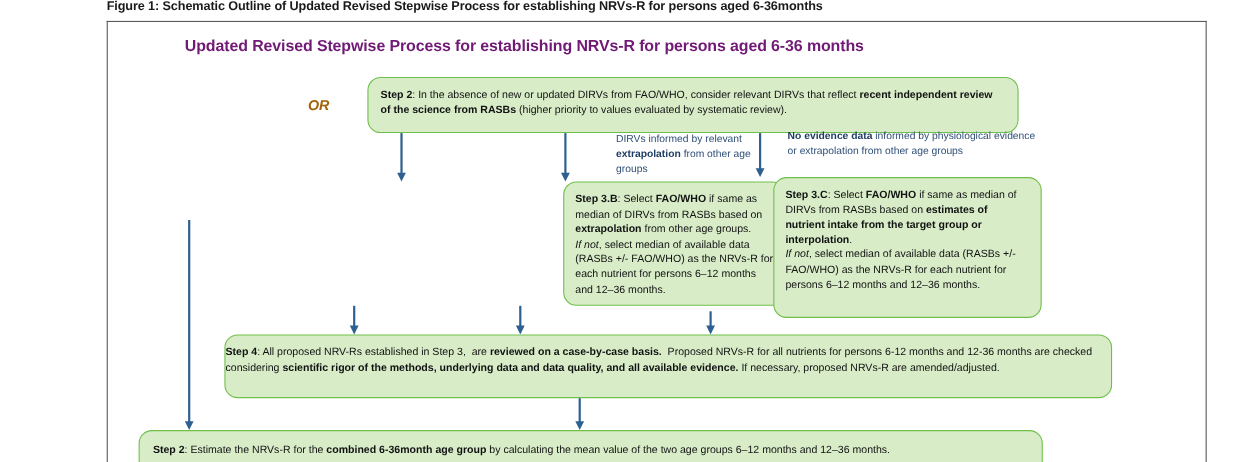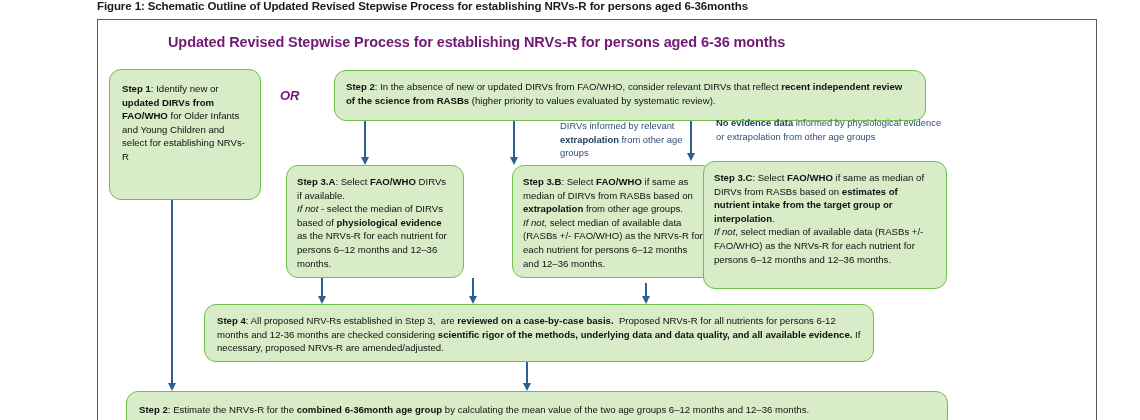--- a/index.html
+++ b/index.html
@@ -68,32 +68,32 @@
   }
   .node b { font-weight: bold; }
   .node i { font-style: italic; }
 
   
   #step1-box   { left: 11px;  top: 49px;  width: 152px; height: 131px; font-size: 9.6px; padding: 12px 12px; }
   #step2-box   { left: 236px; top: 50px;  width: 592px; height: 51px;  font-size: 9.6px; padding: 9px 11px; }
   #step3a-box  { left: 188px; top: 145px; width: 178px; height: 113px; font-size: 9.6px; padding: 9px 10px; }
   #step3b-box  { left: 414px; top: 145px; width: 202px; height: 113px; font-size: 9.6px; padding: 9px 10px; }
   #step3c-box  { left: 605px; top: 141px; width: 244px; height: 128px; font-size: 9.6px; padding: 9px 10px; }
-  #step4-box   { left: 106px; top: 284px; width: 670px; height: 58px;  font-size: 9.6px; padding: 9px 12px; }
+  #step4-box   { left: 106px; top: 284px; width: 807px; height: 58px;  font-size: 9.6px; padding: 9px 0; }
   #step5-box   { left: 28px;  top: 371px; width: 822px; height: 40px;  font-size: 9.6px; padding: 11px 12px; }
 
   
   #or-label {
     position: absolute;
     left: 182px;
     top: 68px;
     font-size: 13px;
     font-weight: bold;
     font-style: italic;
-    color: #701a75;
+    color: #a16207;
   }
 
   
   .branch-label {
     position: absolute;
     font-size: 9.4px;
     color: #2f4f77;
     line-height: 1.45;
   }
   .branch-label b { font-weight: bold; color: #1f3d63; }
@@ -137,34 +137,32 @@
 </style>
 </head>
 <body>
 
 <div id="figure-caption">Figure 1: Schematic Outline of Updated Revised Stepwise Process for establishing NRVs-R for persons aged 6-36months</div>
 
 <div id="figure-frame">
 
   <div id="diagram-title">Updated Revised Stepwise Process for establishing NRVs-R for persons aged 6-36 months</div>
 
-  <div class="node" id="step1-box"><b>Step 1</b>: Identify new or <b>updated DIRVs from FAO/WHO</b> for Older Infants and Young Children and select for establishing NRVs-R</div>
 
   <div id="or-label">OR</div>
 
   <div class="node" id="step2-box"><b>Step 2</b>: In the absence of new or updated DIRVs from FAO/WHO, consider relevant DIRVs that reflect <b>recent independent review of the science from RASBs</b> (higher priority to values evaluated by systematic review).</div>
 
   <div class="branch-label" id="branch-b-label">DIRVs informed by relevant <b>extrapolation</b> from other age groups</div>
   <div class="branch-label" id="branch-c-label"><b>No evidence data</b> informed by physiological evidence or extrapolation from other age groups</div>
 
   <div class="arrow" id="arrow-step2-3a"></div>
   <div class="arrow" id="arrow-step2-3b"></div>
   <div class="arrow" id="arrow-step2-3c"></div>
 
-  <div class="node" id="step3a-box"><b>Step 3.A</b>: Select <b>FAO/WHO</b> DIRVs if available.<br><i>If not</i> - select the median of DIRVs based of <b>physiological evidence</b> as the NRVs-R for each nutrient for persons 6–12 months and 12–36 months.</div>
   <div class="node" id="step3b-box"><b>Step 3.B</b>: Select <b>FAO/WHO</b> if same as median of DIRVs from RASBs based on <b>extrapolation</b> from other age groups.<br><i>If not</i>, select median of available data (RASBs +/- FAO/WHO) as the NRVs-R for each nutrient for persons 6–12 months and 12–36 months.</div>
   <div class="node" id="step3c-box"><b>Step 3.C</b>: Select <b>FAO/WHO</b> if same as median of DIRVs from RASBs based on <b>estimates of nutrient intake from the target group or interpolation</b>.<br><i>If not</i>, select median of available data (RASBs +/- FAO/WHO) as the NRVs-R for each nutrient for persons 6–12 months and 12–36 months.</div>
 
   <div class="arrow" id="arrow-step3a-4"></div>
   <div class="arrow" id="arrow-step3b-4"></div>
   <div class="arrow" id="arrow-step3c-4"></div>
 
   <div class="node" id="step4-box"><b>Step 4</b>: All proposed NRV-Rs established in Step 3,&nbsp; are <b>reviewed on a case-by-case basis.</b>&nbsp; Proposed NRVs-R for all nutrients for persons 6-12 months and 12-36 months are checked considering <b>scientific rigor of the methods, underlying data and data quality, and all available evidence.</b> If necessary, proposed NRVs-R are amended/adjusted.</div>
 
   <div class="arrow" id="arrow-step4-5"></div>

